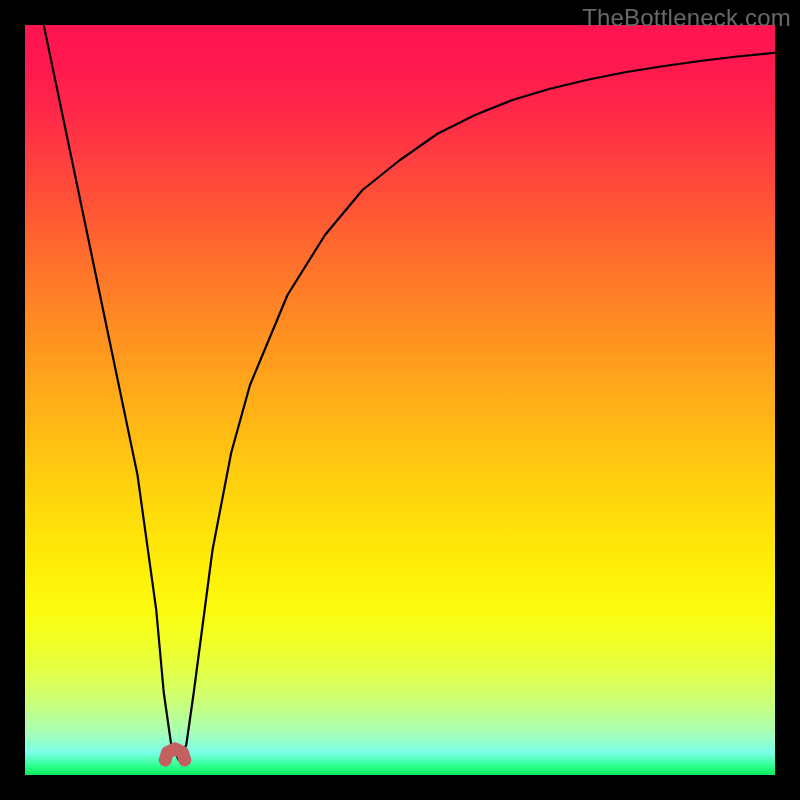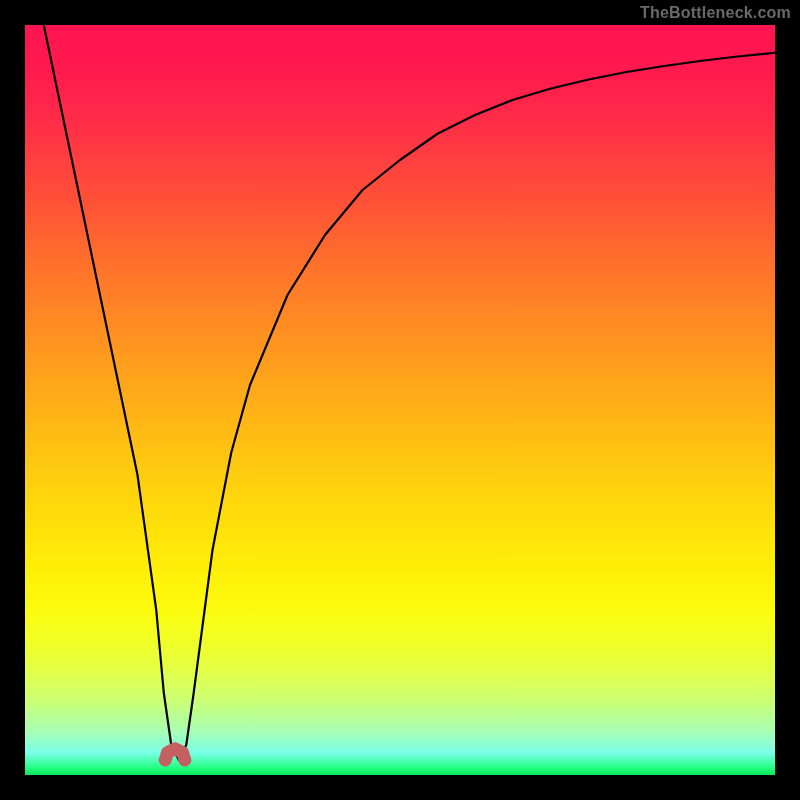--- a/index.html
+++ b/index.html
@@ -46,22 +46,22 @@
       #7bffe8 97%,
       #25ff85 99%,
       #09e759 100%
     );
   }
   .watermark {
     position: absolute;
     top: 4px;
     right: 9px;
     font-family: Arial, Helvetica, sans-serif;
-    font-size: 16px;
-    font-weight: 700;
+    font-size: 24px;
+    font-weight: 400;
     color: #696969;
     letter-spacing: 0.2px;
     user-select: none;
   }
   svg.curve {
     position: absolute;
     left: 0;
     top: 0;
     width: 750px;
     height: 750px;

